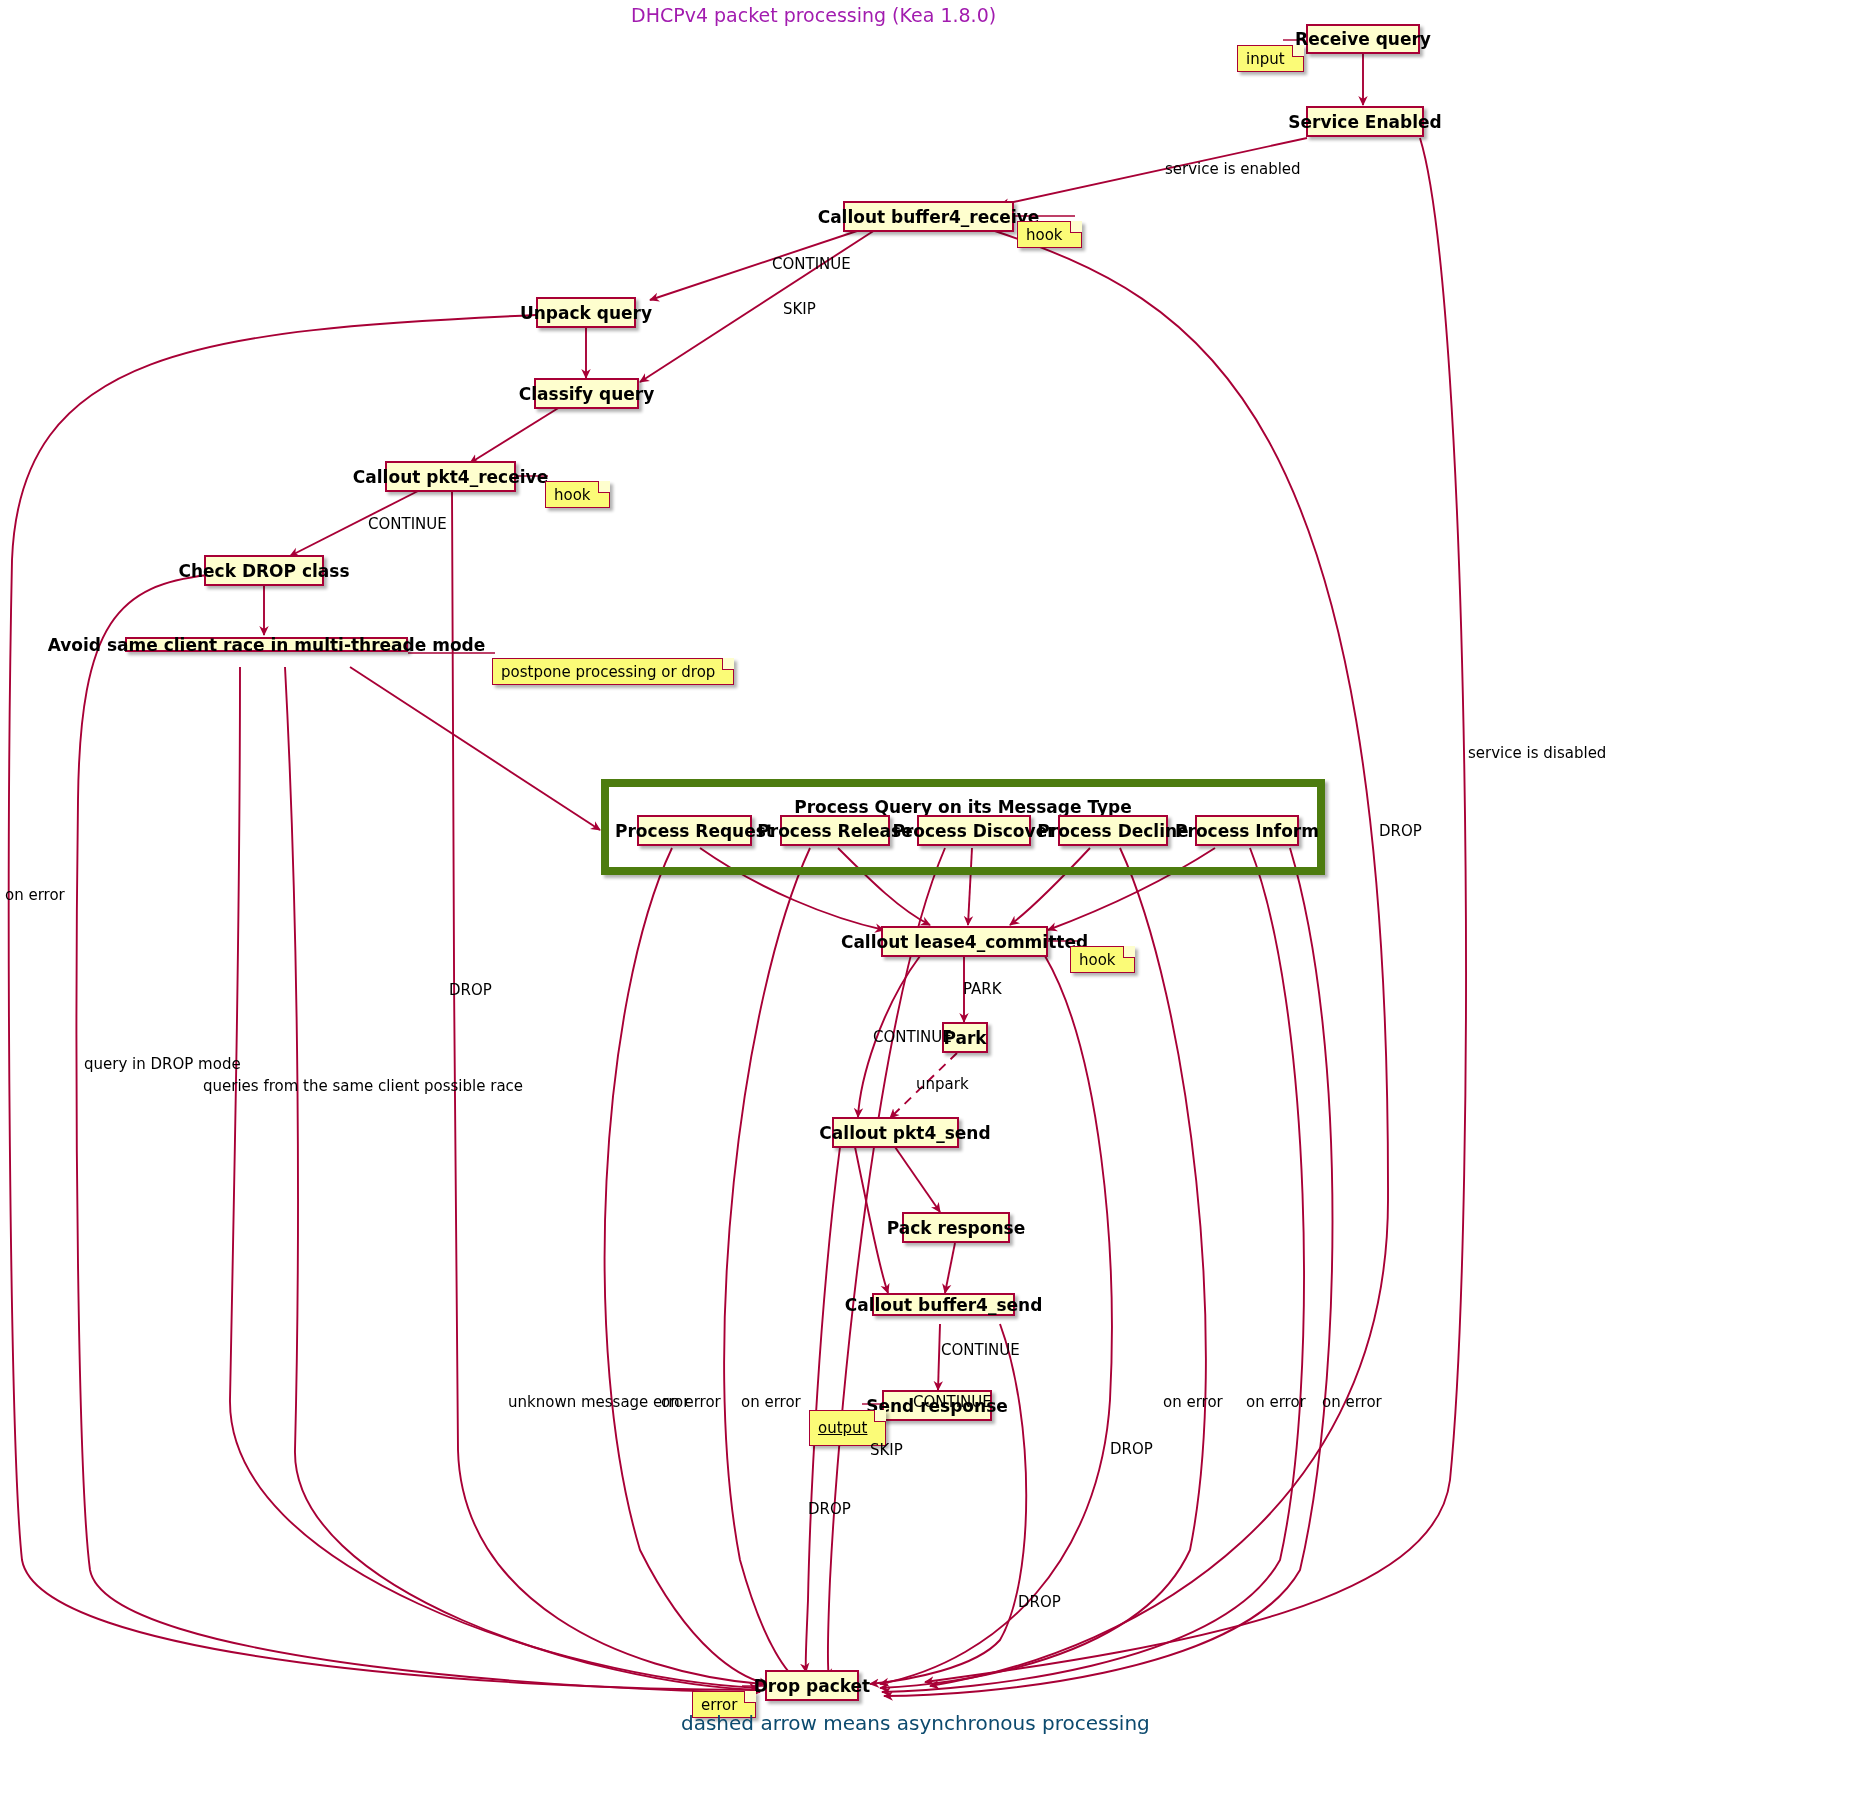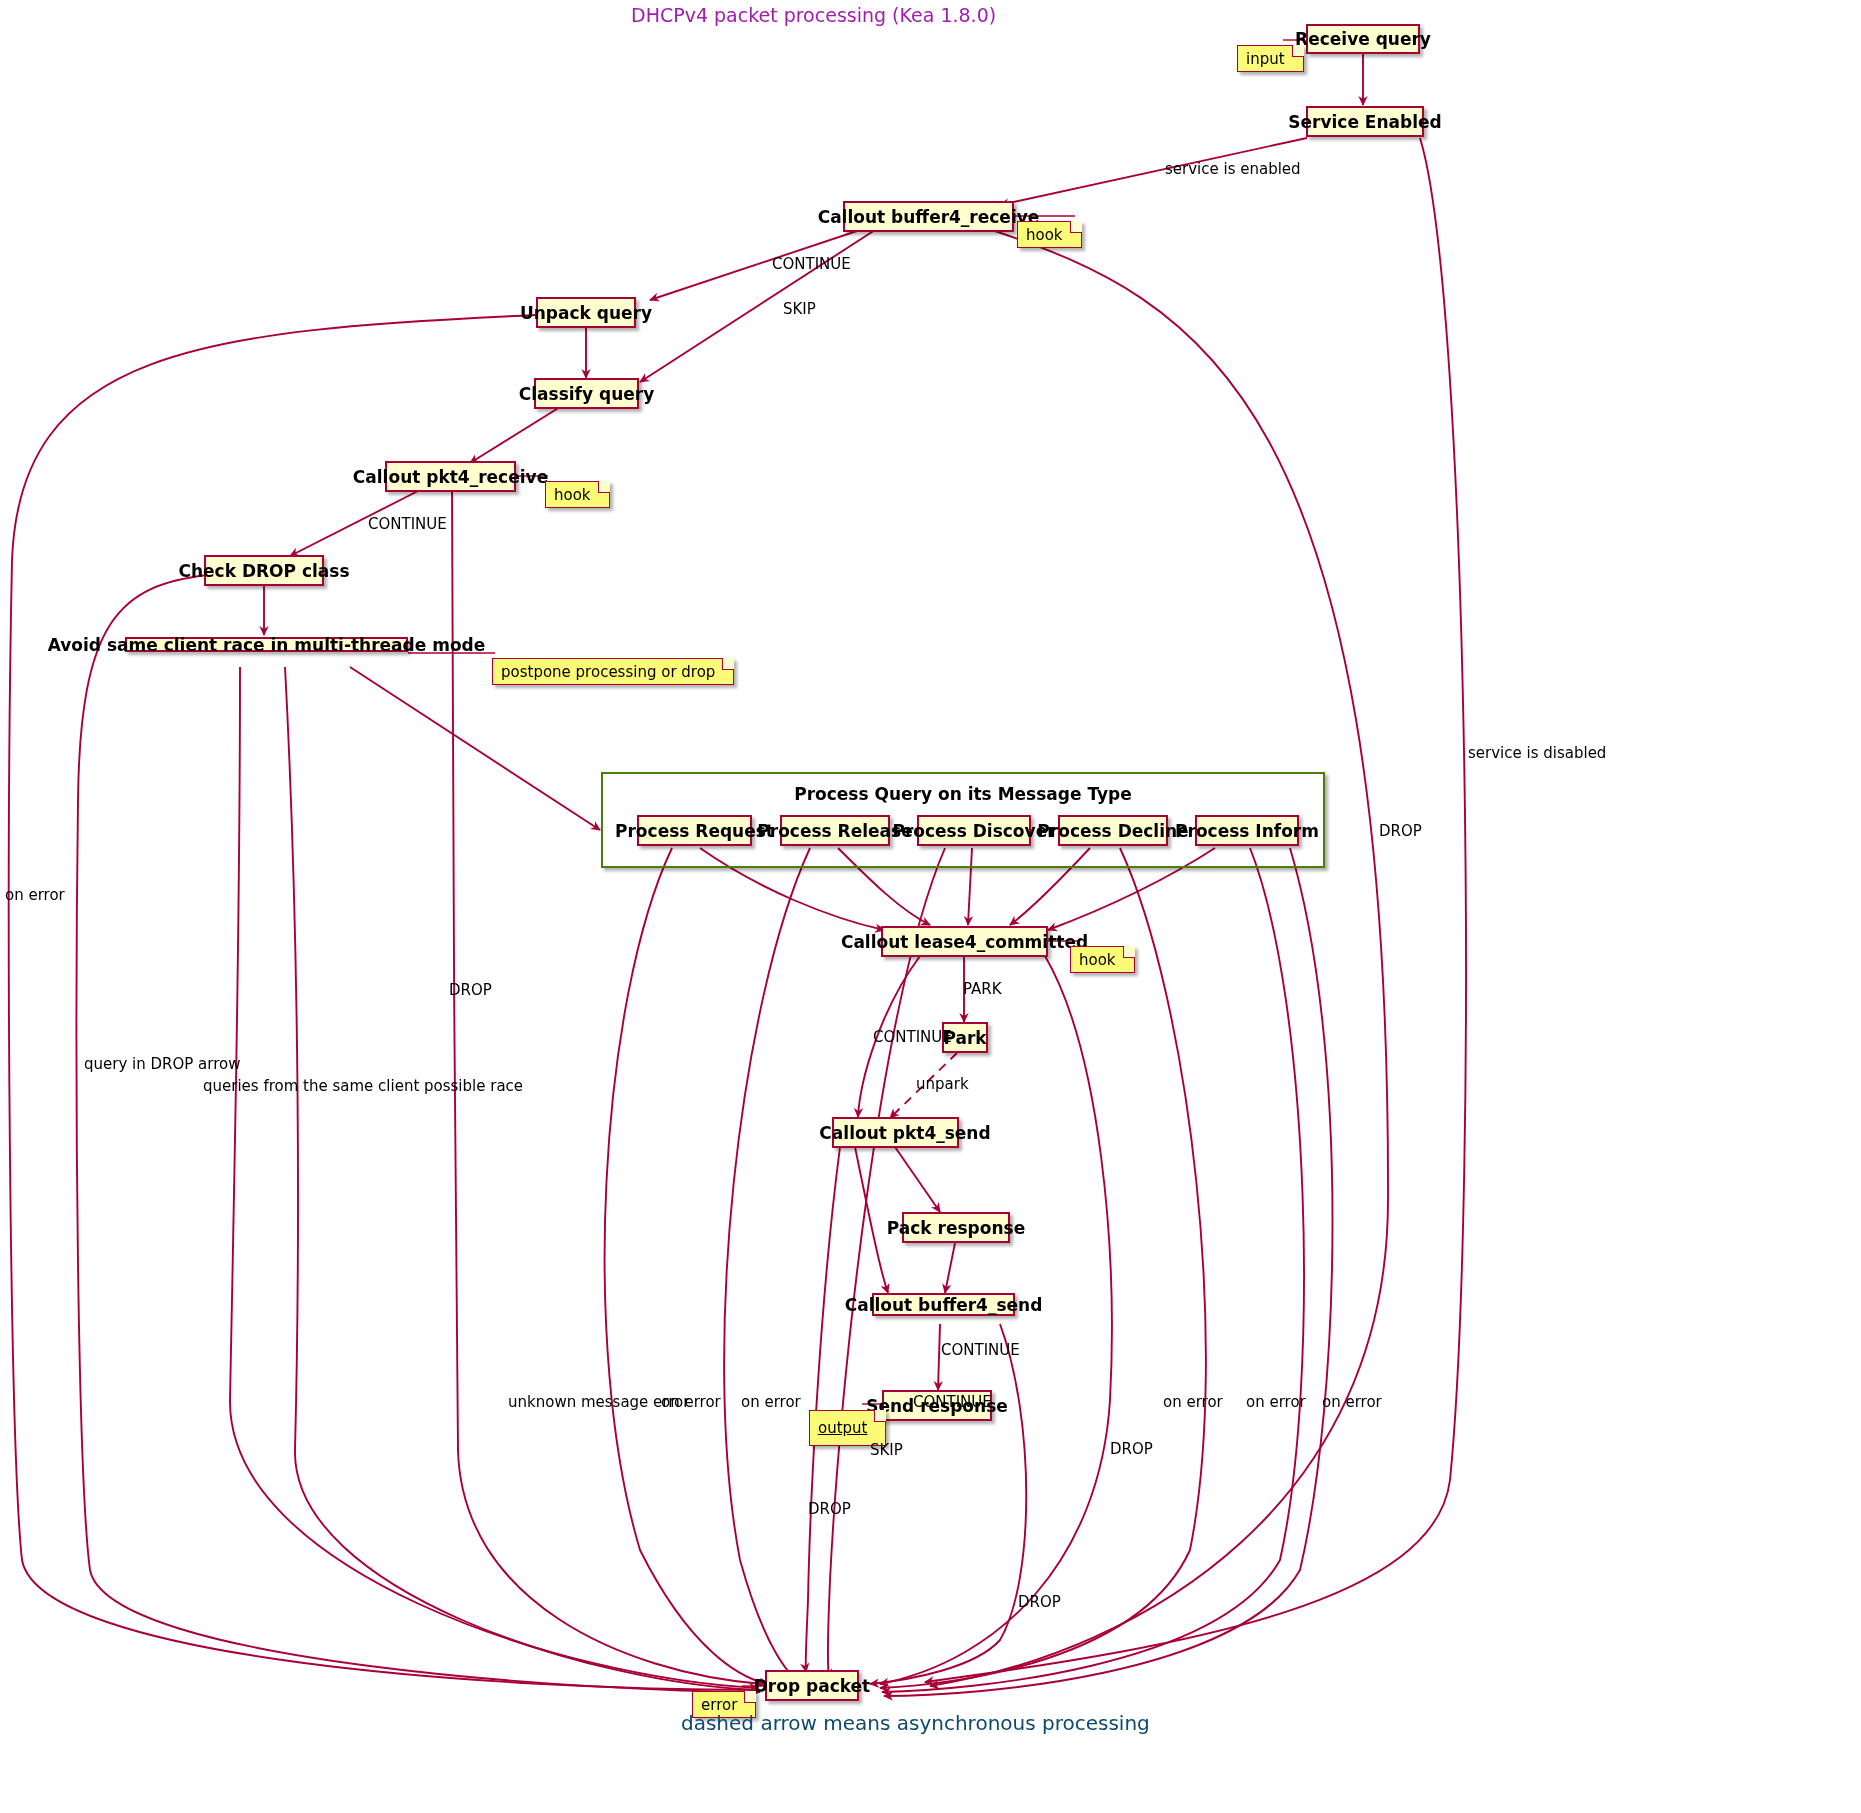--- a/index.html
+++ b/index.html
@@ -19,22 +19,22 @@
         background:#FBFB77;border:1.5px solid #A80036;
         color:#000;font-size:15px;
         display:flex;align-items:center;
         white-space:nowrap;padding:2px 18px 2px 8px;
         box-shadow:3px 3px 3px rgba(0,0,0,.30);margin-top:18px;}
   .note .fold{position:absolute;right:-1px;top:-1px;width:11px;height:11px;
         background:#FEFECE;border-left:1.5px solid #A80036;
         border-bottom:1.5px solid #A80036;}
 
   .frame{position:absolute;box-sizing:border-box;
-         background:transparent;border:2px solid #4d7c0f;
-         box-shadow:3px 3px 3px rgba(0,0,0,.30);}
+         background:transparent;border:8px solid #4d7c0f;
+         box-shadow:3px 3px 3px rgba(0,0,0,.30);margin-top:7px;}
   .frame-title{position:absolute;left:0;right:0;top:10px;text-align:center;
          font-size:17px;font-weight:700;color:#000;}
 
   .elabel{position:absolute;font-size:15px;color:#000;white-space:nowrap;}
   .title{position:absolute;font-size:19px;color:#a21caf;white-space:nowrap;}
   .footer{position:absolute;font-size:20px;color:#0c4a6e;white-space:nowrap;}
 </style>
 </head>
 <body>
 
@@ -212,21 +212,21 @@
     <span>error</span>
     <span class="fold"></span>
   </div>
 
   <div class="elabel" style="left:1165px;top:160px;">service is enabled</div>
   <div class="elabel" style="left:1468px;top:744px;">service is disabled</div>
   <div class="elabel" style="left:772px;top:255px;">CONTINUE</div>
   <div class="elabel" style="left:783px;top:300px;">SKIP</div>
   <div class="elabel" style="left:368px;top:515px;">CONTINUE</div>
   <div class="elabel" style="left:5px;top:886px;">on error</div>
-  <div class="elabel" style="left:84px;top:1055px;">query in DROP arrow</div>
+  <div class="elabel" style="left:84px;top:1055px;">query in DROP mode</div>
   <div class="elabel" style="left:203px;top:1077px;">queries from the same client possible race</div>
   <div class="elabel" style="left:449px;top:981px;">DROP</div>
   <div class="elabel" style="left:1379px;top:822px;">DROP</div>
   <div class="elabel" style="left:963px;top:980px;">PARK</div>
   <div class="elabel" style="left:873px;top:1028px;">CONTINUE</div>
   <div class="elabel" style="left:916px;top:1075px;">unpark</div>
   <div class="elabel" style="left:508px;top:1393px;">unknown message error</div>
   <div class="elabel" style="left:661px;top:1393px;">on error</div>
   <div class="elabel" style="left:741px;top:1393px;">on error</div>
   <div class="elabel" style="left:913px;top:1393px;">CONTINUE</div>

